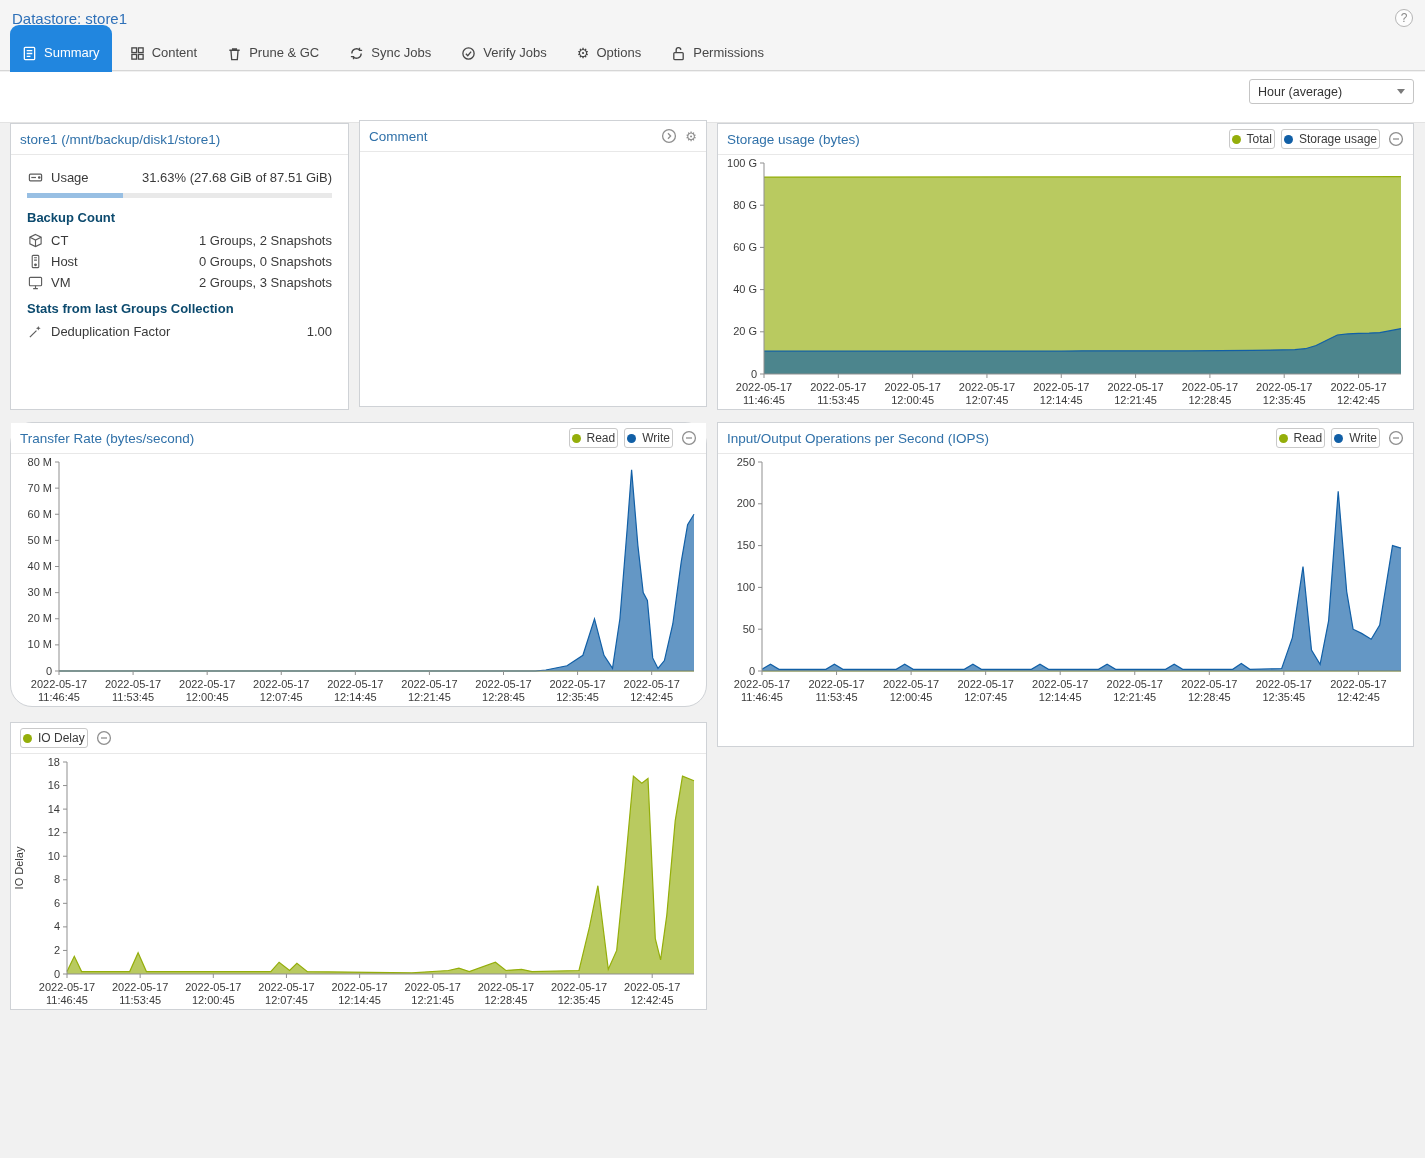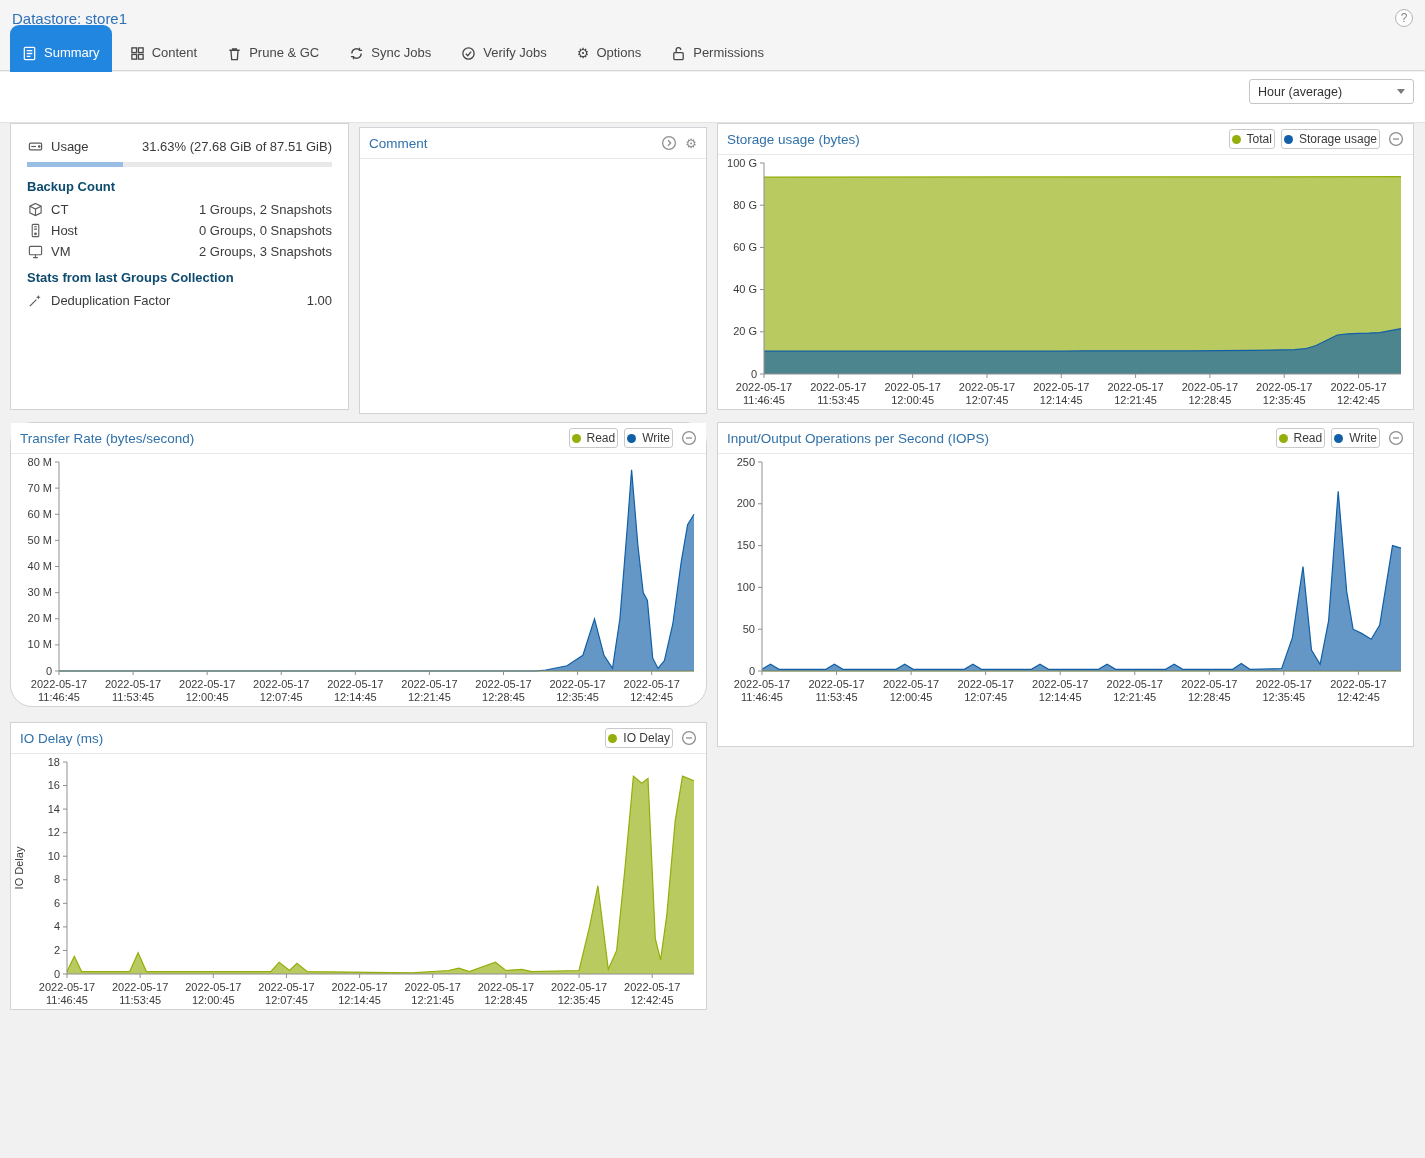--- a/index.html
+++ b/index.html
@@ -137,20 +137,23 @@
 </div>
 
 <div class="toolbar">
   <div class="select">
     <span>Hour (average)</span>
     <span class="caret"></span>
   </div>
 </div>
 
 <div class="panel" style="left:10px; top:123px; width:339px; height:287px;">
+  <div class="panel-header">
+    <span class="panel-title">store1 (/mnt/backup/disk1/store1)</span>
+  </div>
   <div class="ds-body">
     <div class="drow">
       <span class="ic">
         <svg width="15" height="15" viewBox="0 0 16 16" fill="none" stroke="currentColor" stroke-width="1.3">
             <rect x="1.5" y="4.5" width="13" height="7" rx="1"></rect>
             <circle cx="12" cy="8" r="0.8" fill="currentColor"></circle>
             <path d="M3.5 8h5"></path>
           </svg>
       </span>
       <span>Usage</span>
@@ -198,21 +201,21 @@
             <path d="M2 14 9 7"></path>
             <path d="M11 2l.7 1.8 1.8.7-1.8.7-.7 1.8-.7-1.8-1.8-.7 1.8-.7z" fill="currentColor" stroke="none"></path>
           </svg>
       </span>
       <span>Deduplication Factor</span>
       <span class="val">1.00</span>
     </div>
   </div>
 </div>
 
-<div class="panel" style="left:359px; top:127px; width:348px; height:287px;">
+<div class="panel" style="left:359px; top:120px; width:348px; height:287px;">
   <div class="panel-header">
     <span class="panel-title">Comment</span>
     <span class="tool">
       <svg width="16" height="16" viewBox="0 0 16 16" fill="none" stroke="currentColor" stroke-width="1.3">
           <circle cx="8" cy="8" r="6.4"></circle>
           <path d="M7 5.3 9.6 8 7 10.7"></path>
         </svg>
     </span>
     <span class="tool glyph">⚙</span>
   </div>
@@ -433,21 +436,20 @@
         <text x="565.85" y="247" text-anchor="middle">12:35:45</text>
         <line x1="640.4" x2="640.4" y1="217" y2="221" stroke="#8f8f8f"></line>
         <text x="640.4" y="234" text-anchor="middle">2022-05-17</text>
         <text x="640.4" y="247" text-anchor="middle">12:42:45</text>
       </svg>
   </div>
 </div>
 
 <div class="panel" style="left:10px; top:722px; width:697px; height:288px;">
   <div class="panel-header">
-    <span class="panel-title">IO Delay (ms)</span>
     <span class="legend">
         <span class="legend-pill">
           <span class="legend-dot" style="background: rgb(148, 174, 10);"></span>
           <span>IO Delay</span>
         </span>
       </span>
     <span class="tool">
       <svg width="16" height="16" viewBox="0 0 16 16" fill="none" stroke="currentColor" stroke-width="1.3">
           <circle cx="8" cy="8" r="6.4"></circle>
           <path d="M5 8h6"></path>

